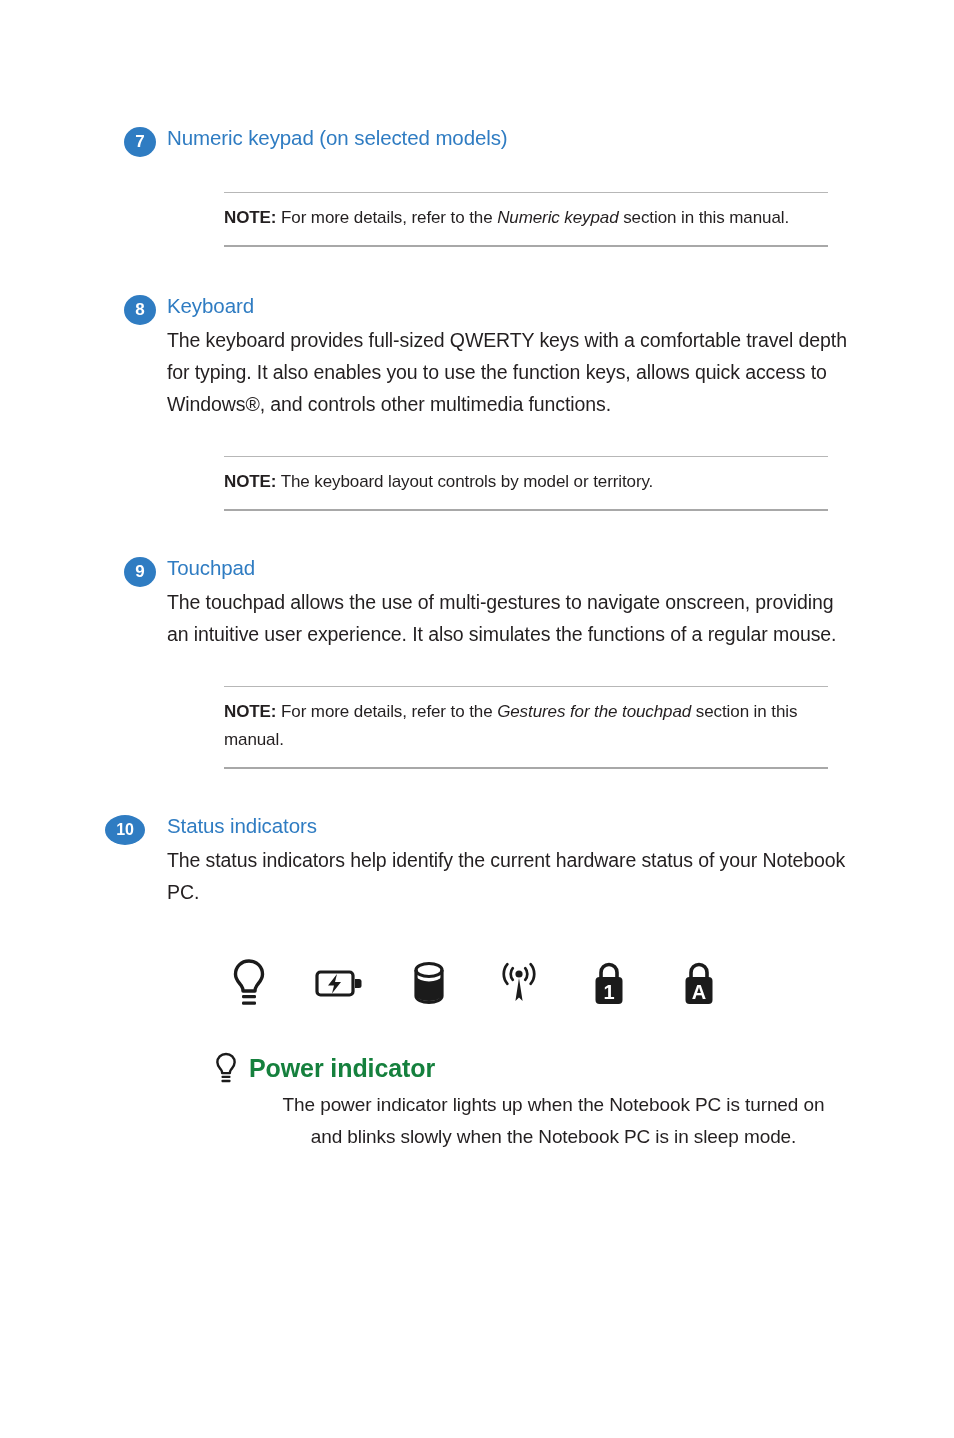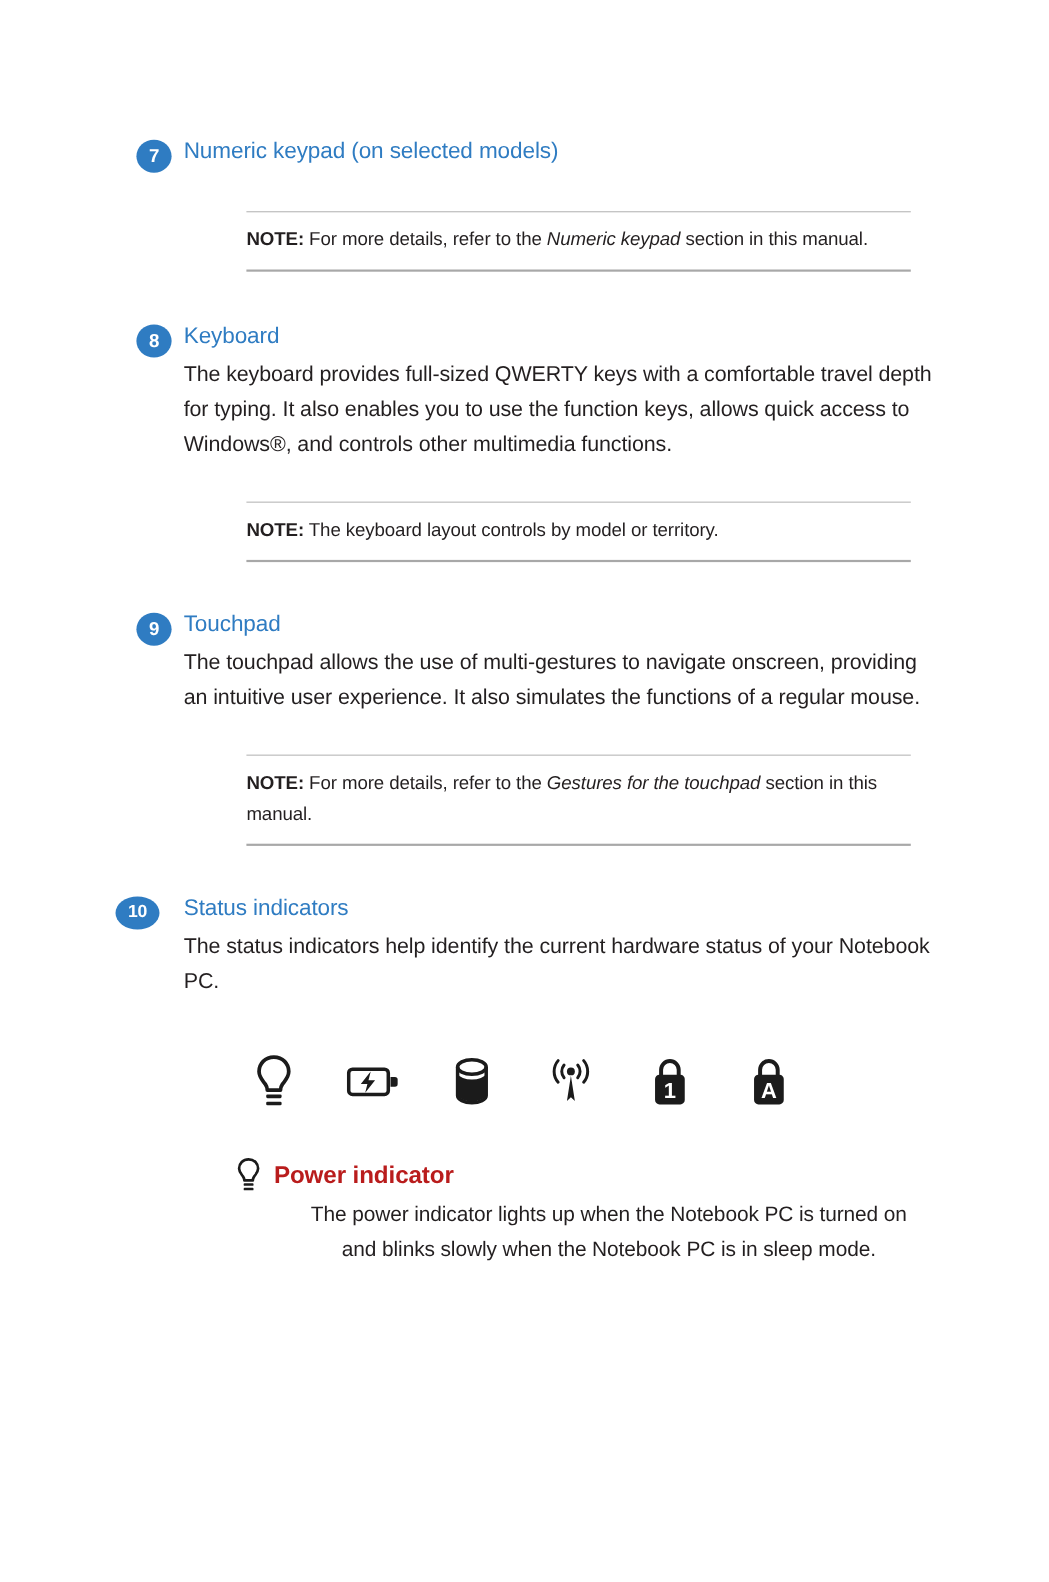--- a/index.html
+++ b/index.html
@@ -110,22 +110,22 @@
     margin-left: 48px;
     margin-top: 38px;
     position: relative;
   }
   .sub-head {
     display: flex;
     align-items: center;
     gap: 12px;
   }
   .sub-head .sub-title {
-    color: #b91c1c;
-    font-size: 22px;
+    color: #15803d;
+    font-size: 25px;
     font-weight: bold;
     letter-spacing: -0.1px;
   }
   .sub-body {
     margin: 5px 0 0 56px;
     font-size: 19px;
     line-height: 32px;
     color: #231f20;
     width: 565px;
     letter-spacing: -0.1px;

